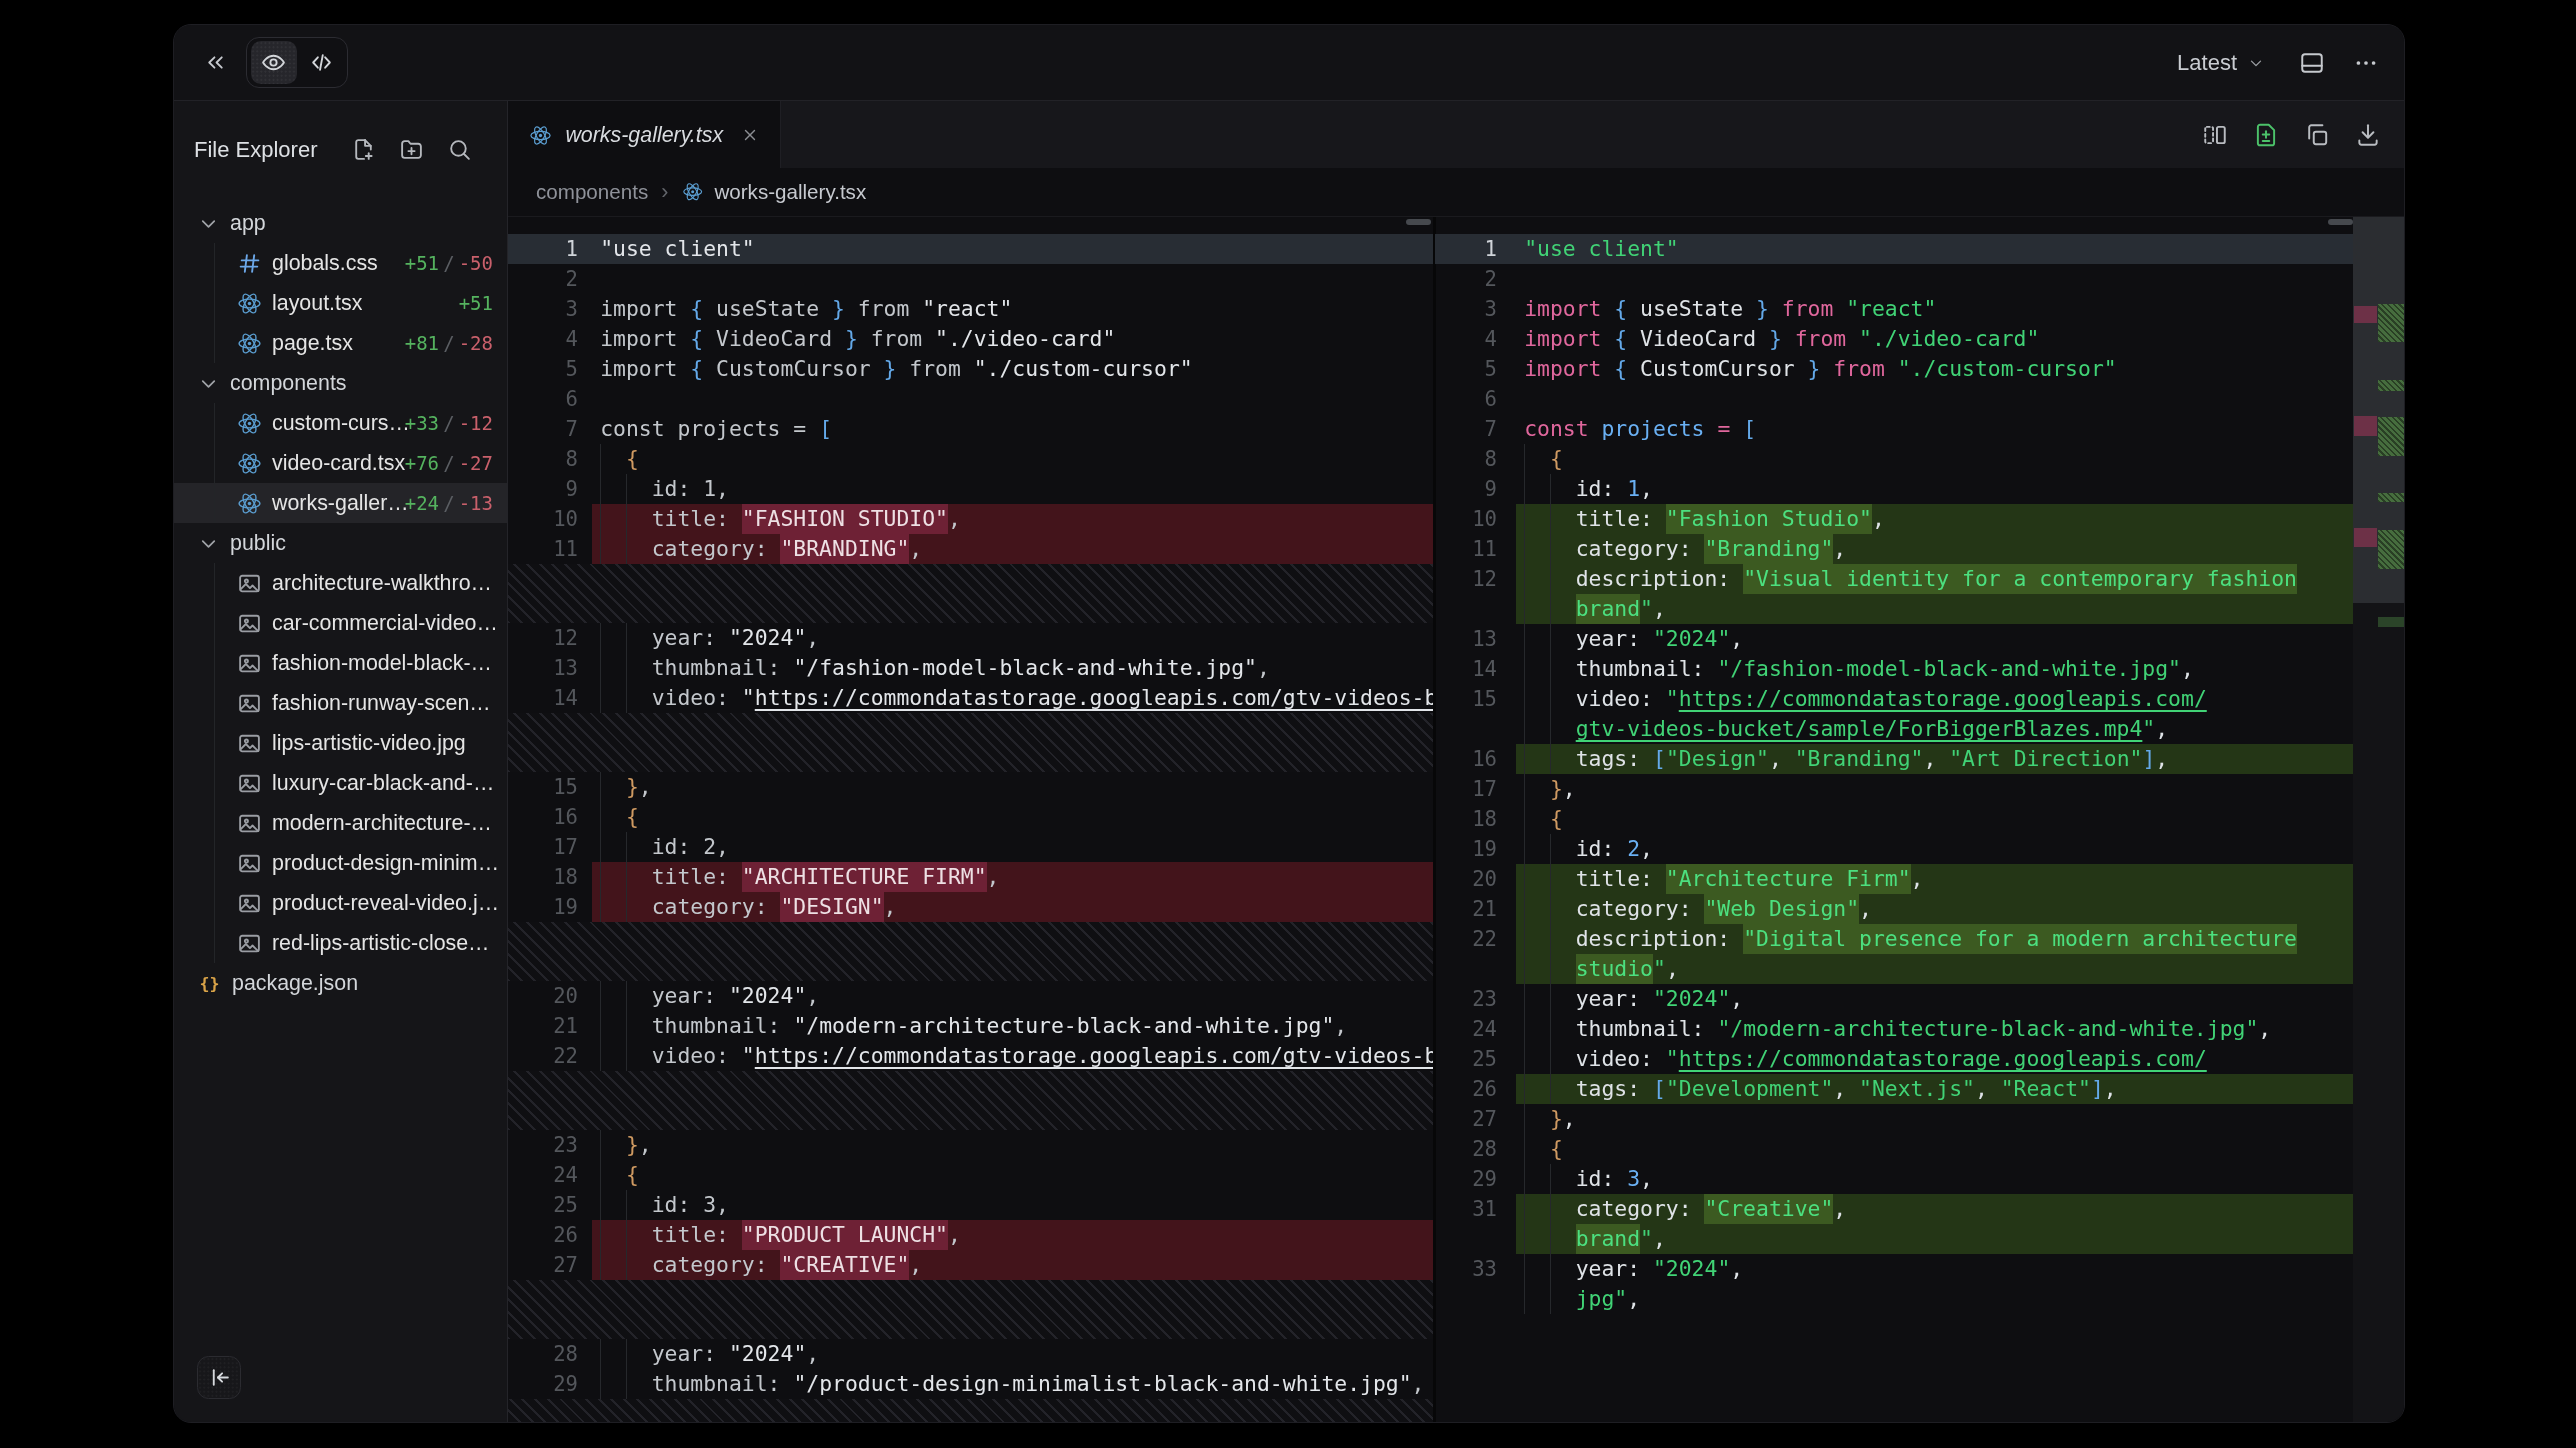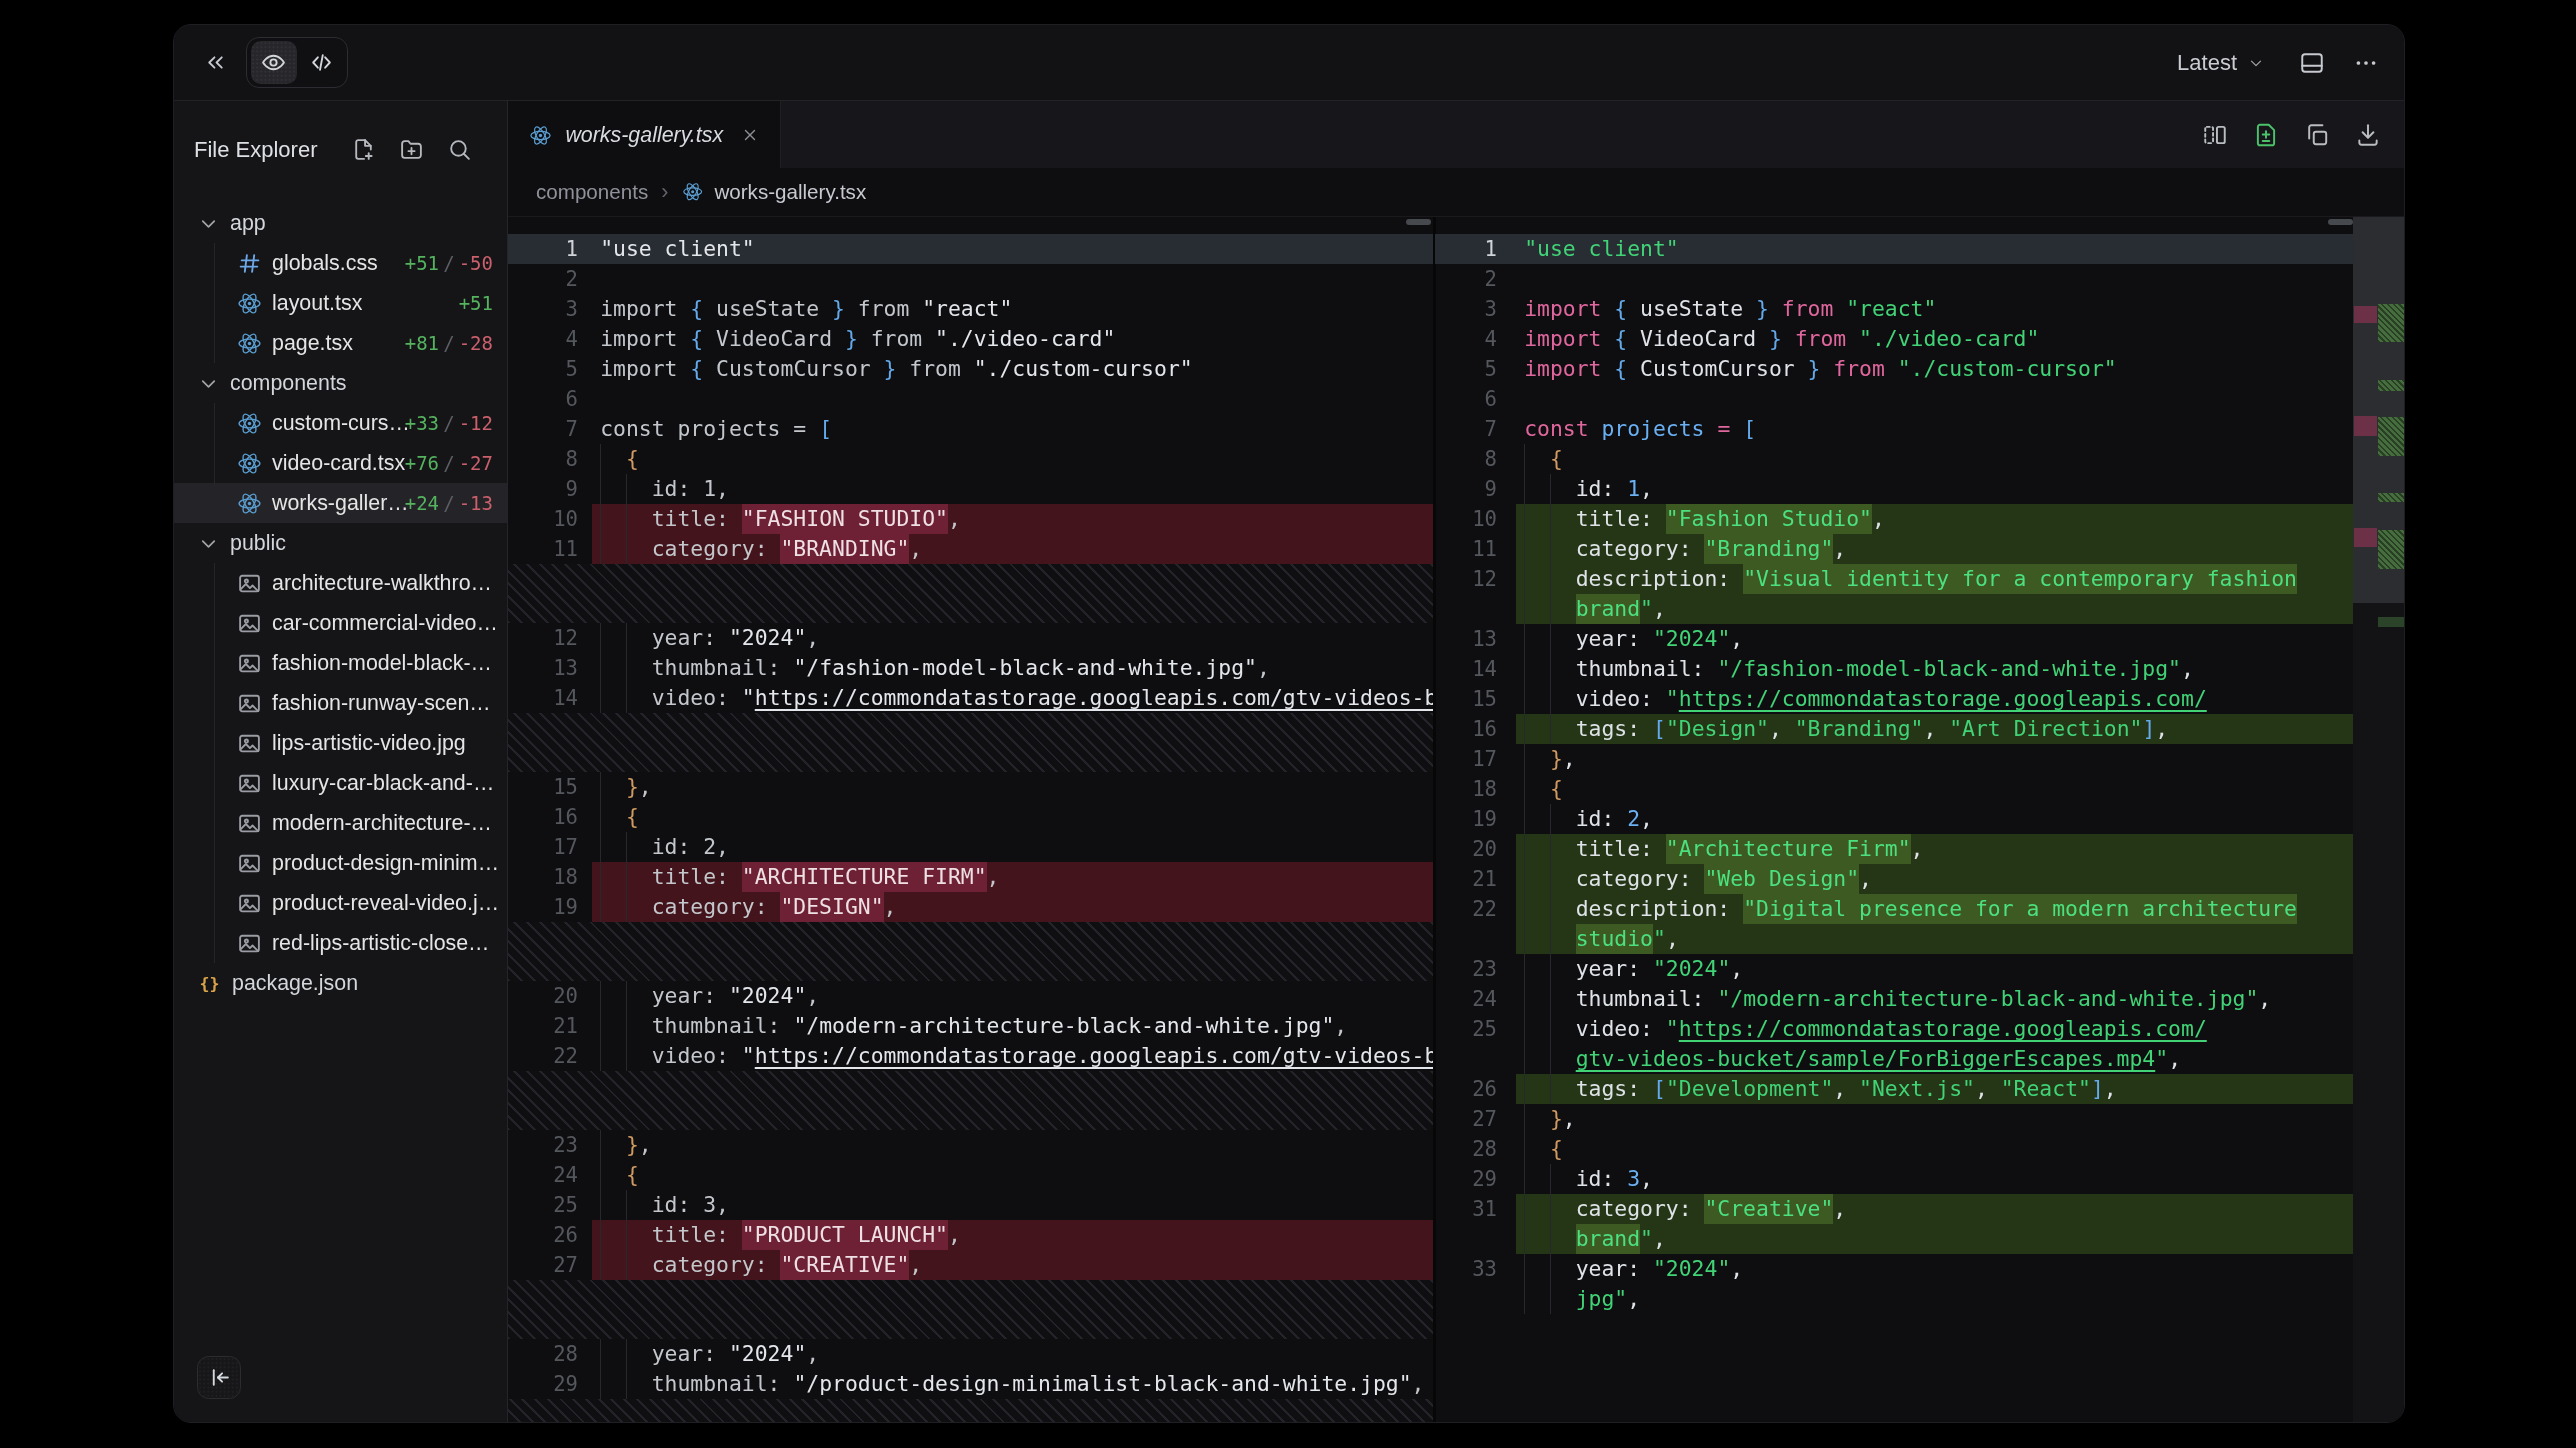--- a/index.html
+++ b/index.html
@@ -726,20 +726,24 @@
             <div class="cd"><i class="gd" style="left: calc(0ch + 8.2px);"></i><i class="gd" style="left: calc(2ch + 8.2px);"></i><span class="i">    year: </span><span class="s">"2024"</span><span class="i">,</span></div>
           </div>
           <div class="crow">
             <div class="ln">14</div>
             <div class="cd"><i class="gd" style="left: calc(0ch + 8.2px);"></i><i class="gd" style="left: calc(2ch + 8.2px);"></i><span class="i">    thumbnail: </span><span class="s">"/fashion-model-black-and-white.jpg"</span><span class="i">,</span></div>
           </div>
           <div class="crow">
             <div class="ln">15</div>
             <div class="cd"><i class="gd" style="left: calc(0ch + 8.2px);"></i><i class="gd" style="left: calc(2ch + 8.2px);"></i><span class="i">    video: </span><span class="s">"</span><span class="u">https://commondatastorage.googleapis.com/</span></div>
           </div>
+          <div class="crow">
+            <div class="ln"></div>
+            <div class="cd"><i class="gd" style="left: calc(0ch + 8.2px);"></i><i class="gd" style="left: calc(2ch + 8.2px);"></i><span class="i">    </span><span class="u">gtv-videos-bucket/sample/ForBiggerBlazes.mp4</span><span class="s">"</span><span class="i">,</span></div>
+          </div>
           <div class="crow add">
             <div class="ln">16</div>
             <div class="cd"><i class="gd" style="left: calc(0ch + 8.2px);"></i><i class="gd" style="left: calc(2ch + 8.2px);"></i><span class="i">    tags: </span><span class="b">[</span><span class="s">"Design"</span><span class="i">, </span><span class="s">"Branding"</span><span class="i">, </span><span class="s">"Art Direction"</span><span class="b">]</span><span class="i">,</span></div>
           </div>
           <div class="crow">
             <div class="ln">17</div>
             <div class="cd"><i class="gd" style="left: calc(0ch + 8.2px);"></i><span class="i">  </span><span class="o">}</span><span class="i">,</span></div>
           </div>
           <div class="crow">
             <div class="ln">18</div>
@@ -769,24 +773,20 @@
             <div class="ln">23</div>
             <div class="cd"><i class="gd" style="left: calc(0ch + 8.2px);"></i><i class="gd" style="left: calc(2ch + 8.2px);"></i><span class="i">    year: </span><span class="s">"2024"</span><span class="i">,</span></div>
           </div>
           <div class="crow">
             <div class="ln">24</div>
             <div class="cd"><i class="gd" style="left: calc(0ch + 8.2px);"></i><i class="gd" style="left: calc(2ch + 8.2px);"></i><span class="i">    thumbnail: </span><span class="s">"/modern-architecture-black-and-white.jpg"</span><span class="i">,</span></div>
           </div>
           <div class="crow">
             <div class="ln">25</div>
             <div class="cd"><i class="gd" style="left: calc(0ch + 8.2px);"></i><i class="gd" style="left: calc(2ch + 8.2px);"></i><span class="i">    video: </span><span class="s">"</span><span class="u">https://commondatastorage.googleapis.com/</span></div>
-          </div>
-          <div class="crow">
-            <div class="ln"></div>
-            <div class="cd"><i class="gd" style="left: calc(0ch + 8.2px);"></i><i class="gd" style="left: calc(2ch + 8.2px);"></i><span class="i">    </span><span class="u">gtv-videos-bucket/sample/ForBiggerEscapes.mp4</span><span class="s">"</span><span class="i">,</span></div>
           </div>
           <div class="crow add">
             <div class="ln">26</div>
             <div class="cd"><i class="gd" style="left: calc(0ch + 8.2px);"></i><i class="gd" style="left: calc(2ch + 8.2px);"></i><span class="i">    tags: </span><span class="b">[</span><span class="s">"Development"</span><span class="i">, </span><span class="s">"Next.js"</span><span class="i">, </span><span class="s">"React"</span><span class="b">]</span><span class="i">,</span></div>
           </div>
           <div class="crow">
             <div class="ln">27</div>
             <div class="cd"><i class="gd" style="left: calc(0ch + 8.2px);"></i><span class="i">  </span><span class="o">}</span><span class="i">,</span></div>
           </div>
           <div class="crow">

